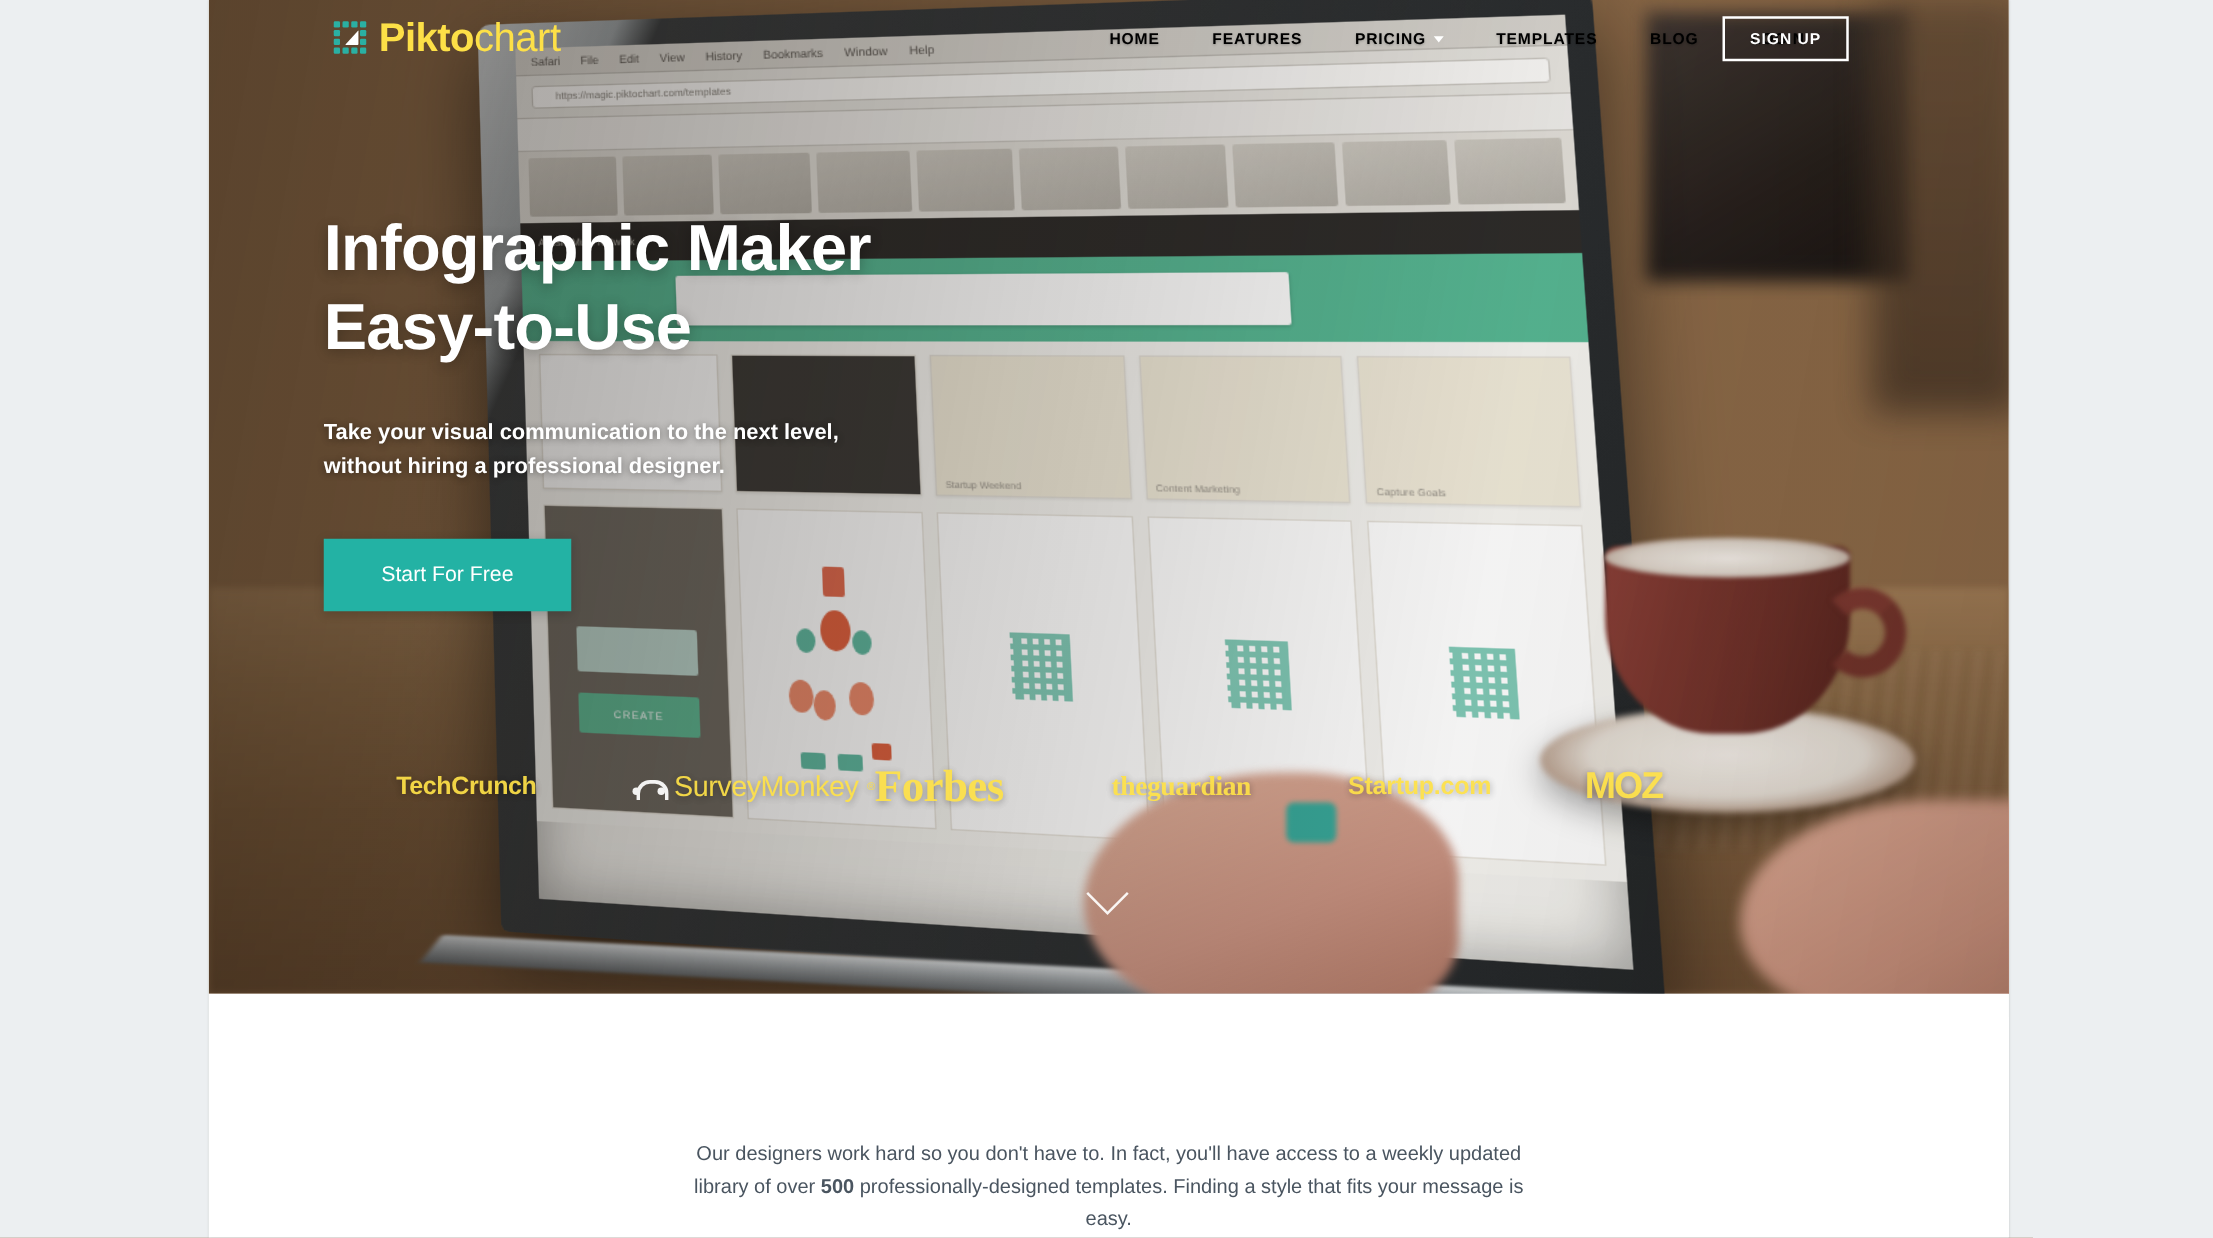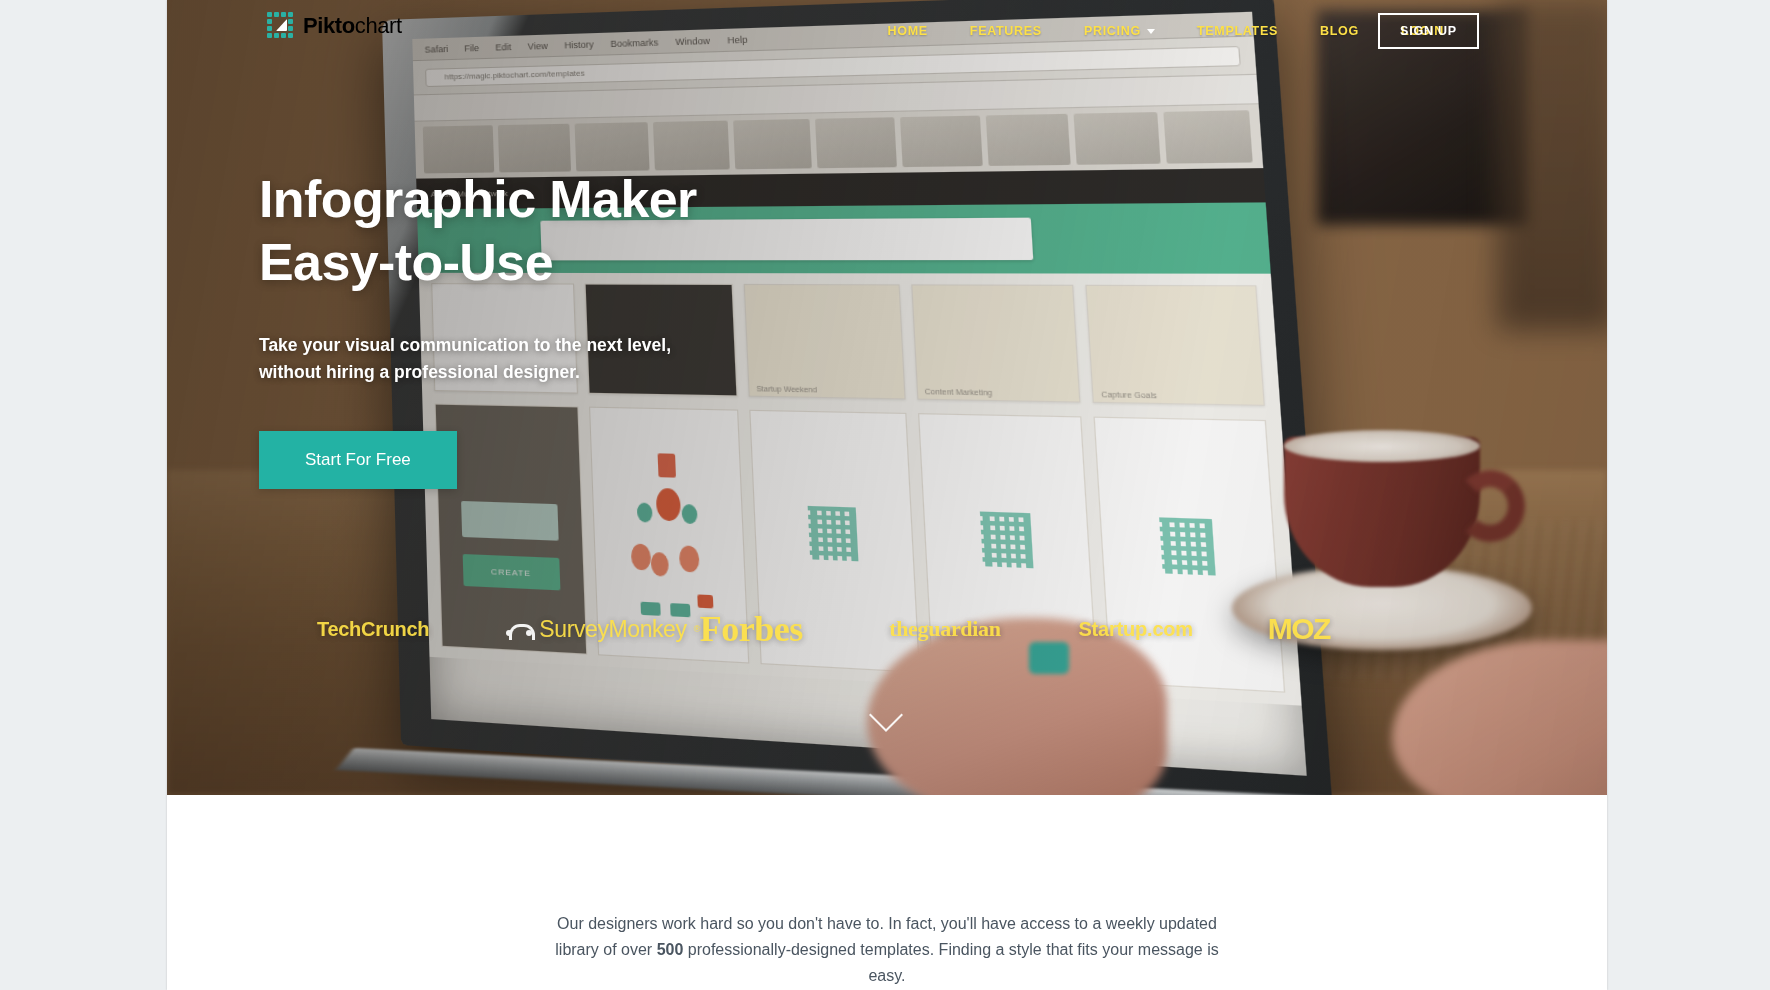--- a/index.html
+++ b/index.html
@@ -198,27 +198,27 @@
     position:absolute; left:0; top:0; width:100%; height:62px;
     display:flex; align-items:center; z-index:40;
   }
   .logo { position:absolute; left:100px; top:12px; display:flex; align-items:center; gap:9px; }
   .logo-mark {
     width:27px; height:27px; position:relative;
   }
   .logo-mark i {
     position:absolute; background:#2ab0a3; border-radius:1px;
   }
-  .logo-text { font-size:22px; color:#000000; letter-spacing:-.4px; }
+  .logo-text { font-size:32px; color:#fde047; letter-spacing:-.4px; }
   .logo-text b { font-weight:700; }
   .logo-text span { font-weight:300; }
 
   .nav-links { position:absolute; right:142px; top:0; height:62px; display:flex; align-items:center; gap:0; }
   .nav-links a {
-    color:#fde047; font-size:12.5px; font-weight:700; letter-spacing:.7px;
+    color:#000000; font-size:12.5px; font-weight:700; letter-spacing:.7px;
     text-decoration:none; padding:0 21px; white-space:nowrap;
     text-shadow:0 1px 2px rgba(0,0,0,.25);
   }
   .caret {
     display:inline-block; margin-left:6px;
     border-left:4.5px solid transparent; border-right:4.5px solid transparent;
     border-top:5px solid #fff; vertical-align:middle;
   }
   .signup-btn {
     position:absolute; right:128px; top:13px;

